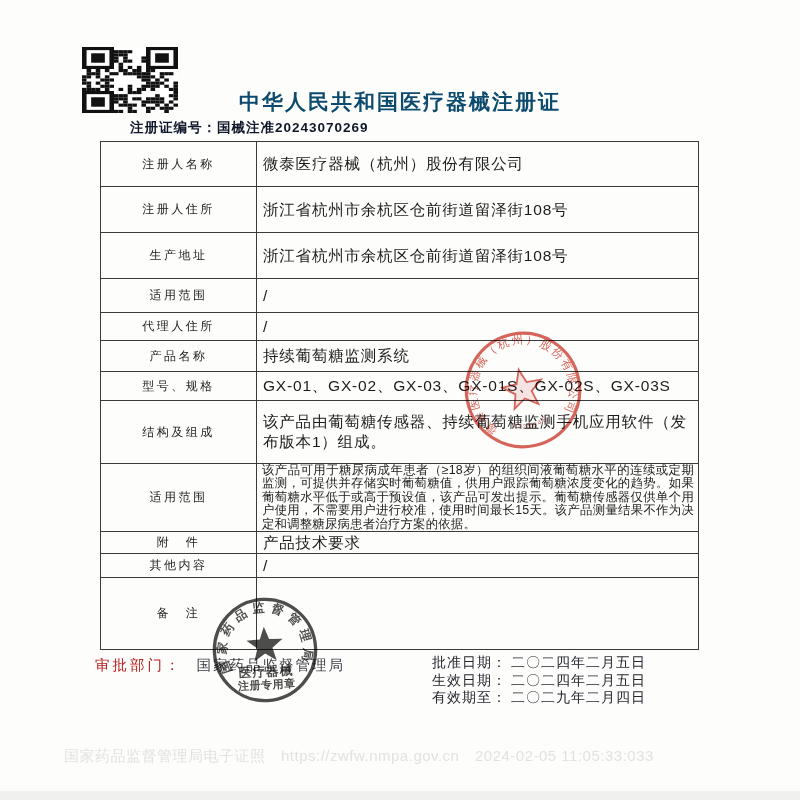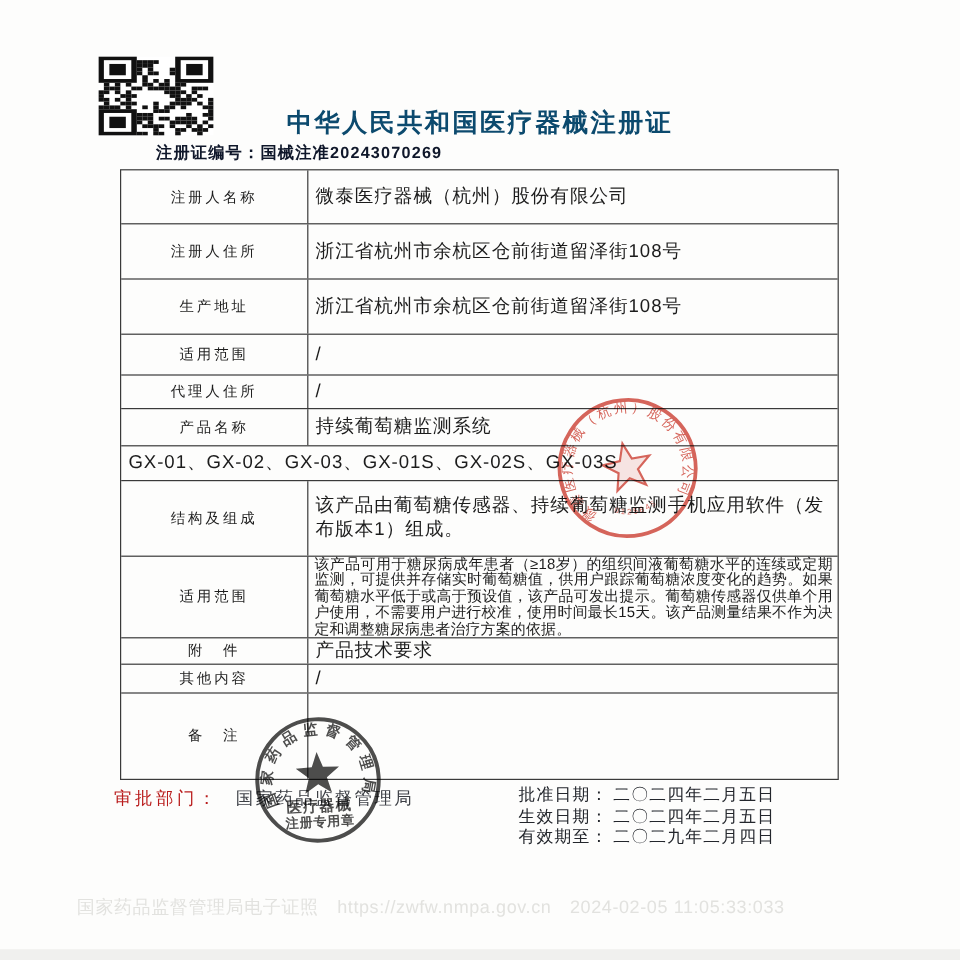--- a/index.html
+++ b/index.html
@@ -251,20 +251,21 @@
         <span>/</span>
       </div>
     </div>
     <div class="row" style="height: 31px;">
       <div class="cell-label">产品名称</div>
       <div class="cell-value">
         <span>持续葡萄糖监测系统</span>
       </div>
     </div>
     <div class="row" style="height: 29px;">
+      <div class="cell-label">型号、规格</div>
       <div class="cell-value">
         <span>GX-01、GX-02、GX-03、GX-01S、GX-02S、GX-03S</span>
       </div>
     </div>
     <div class="row" style="height: 63px;">
       <div class="cell-label">结构及组成</div>
       <div class="cell-value">
         <span>该产品由葡萄糖传感器、持续葡萄糖监测手机应用软件（发布版本1）组成。</span>
       </div>
     </div>

